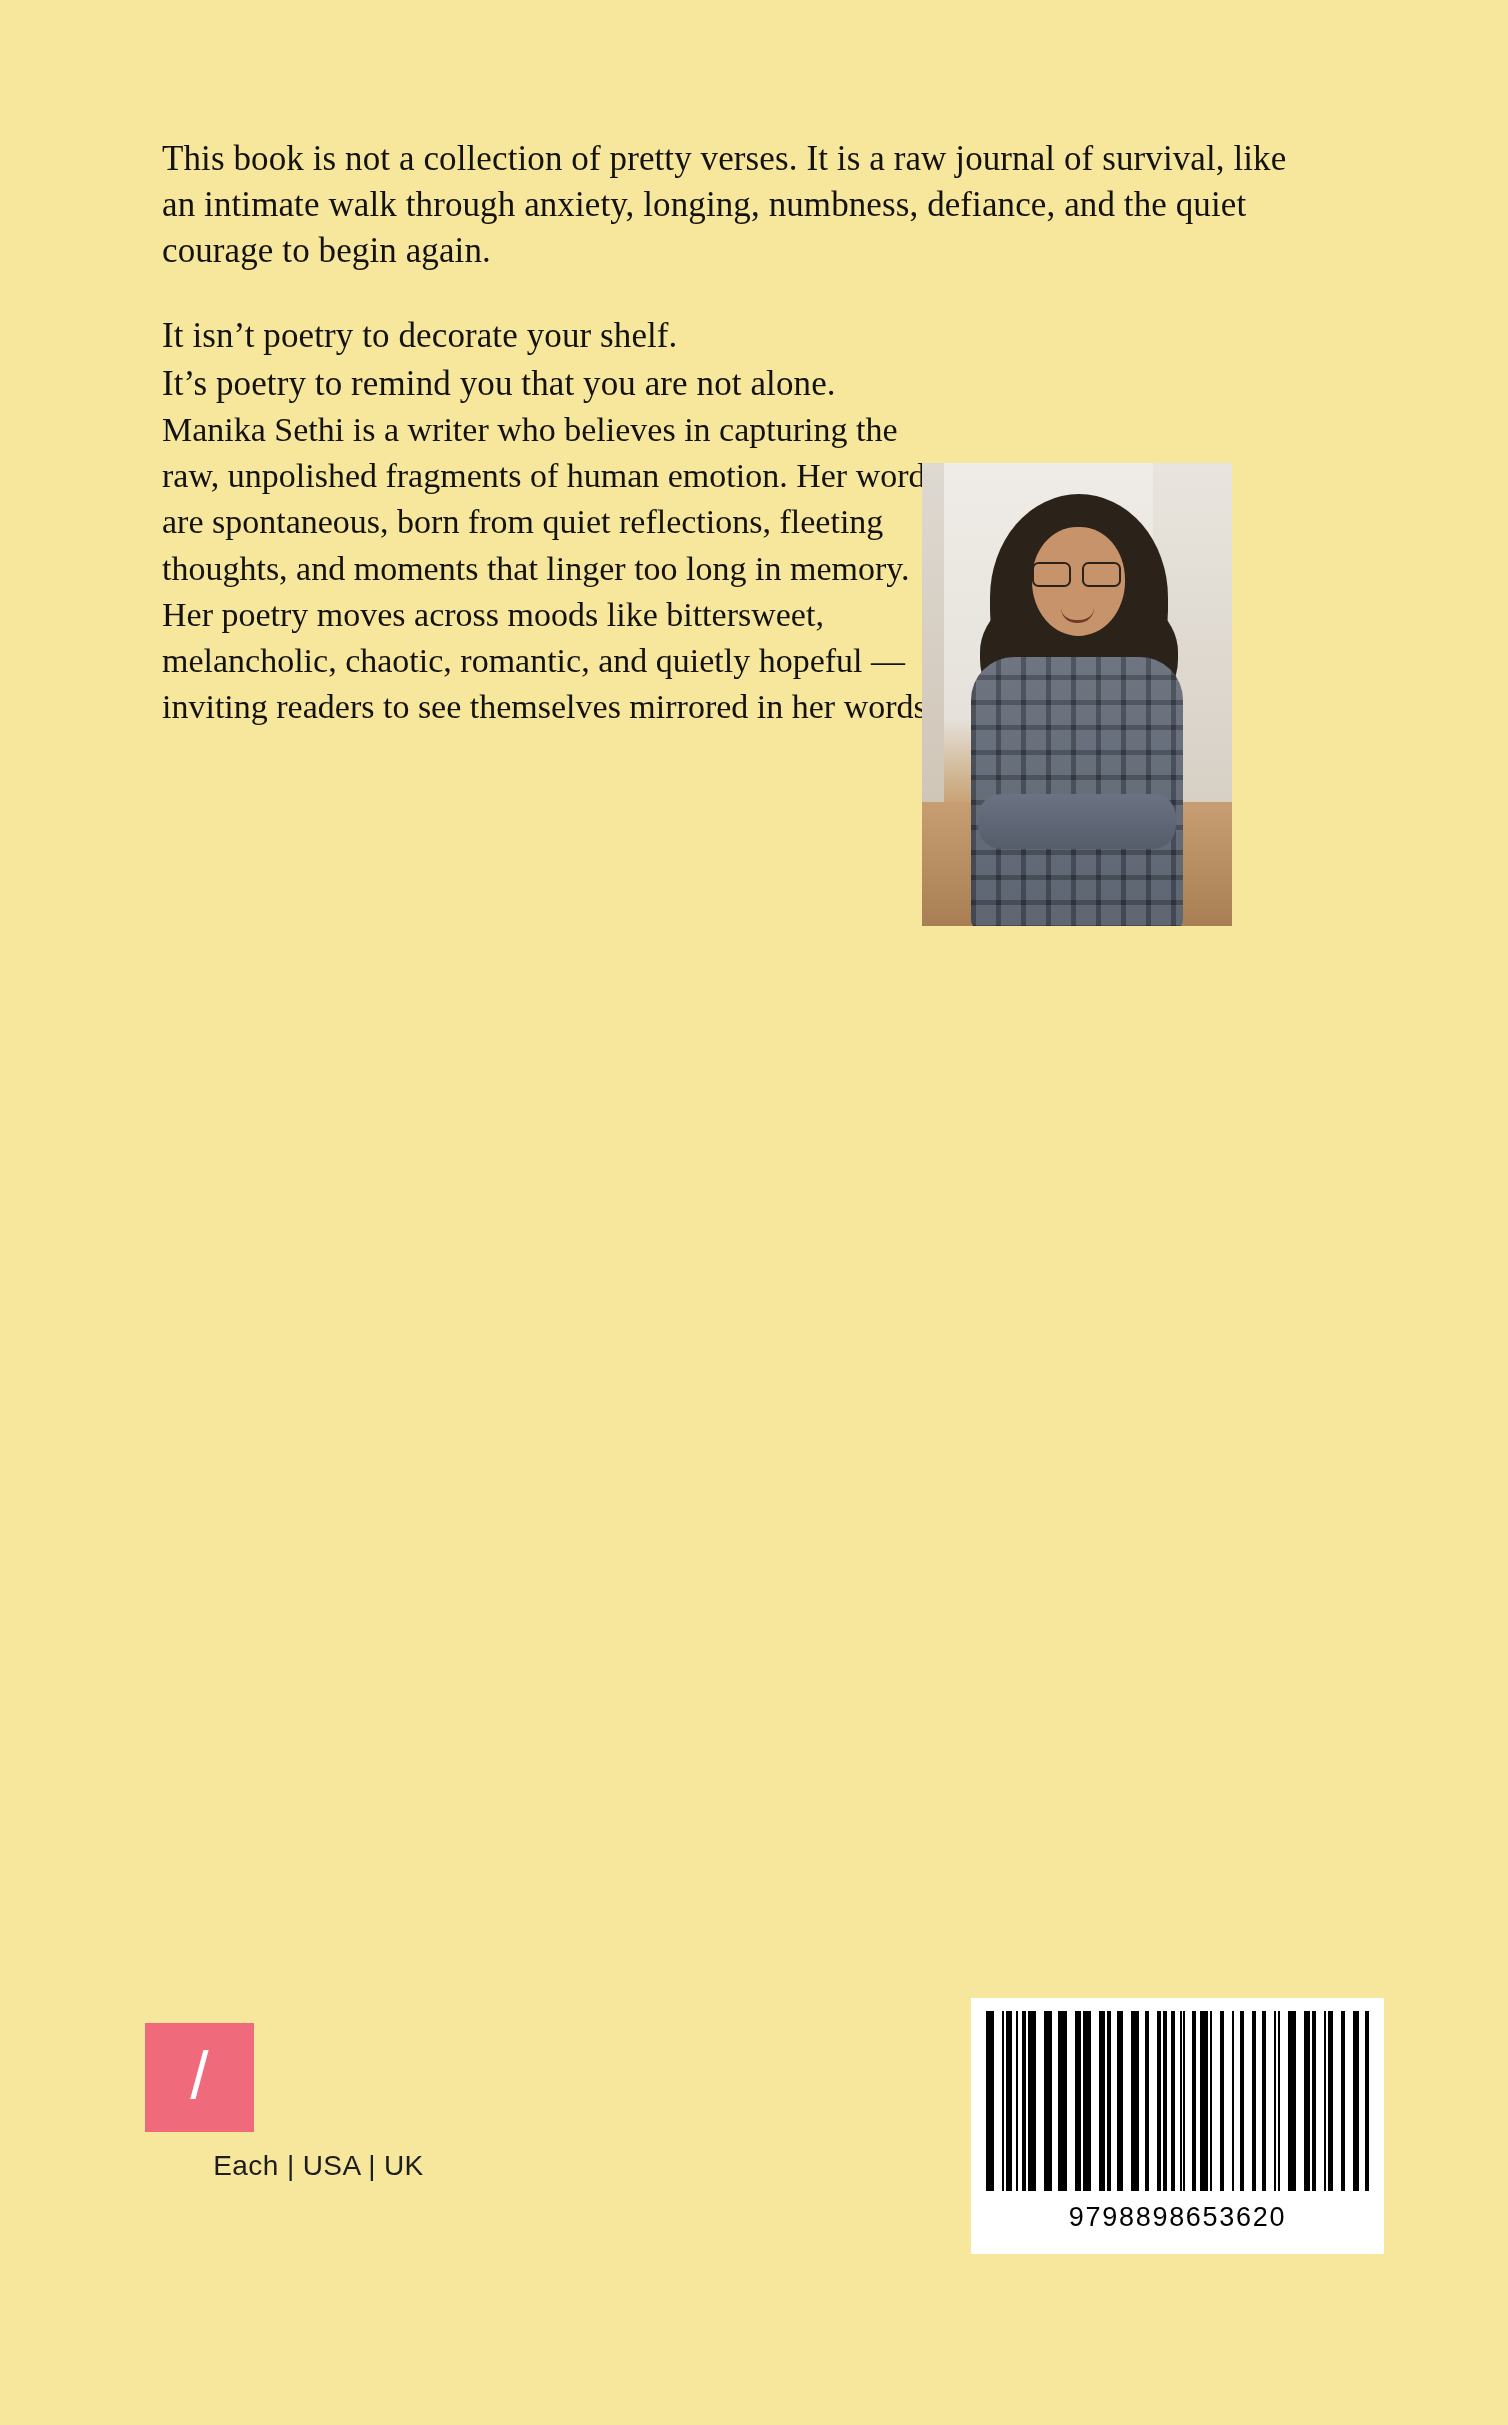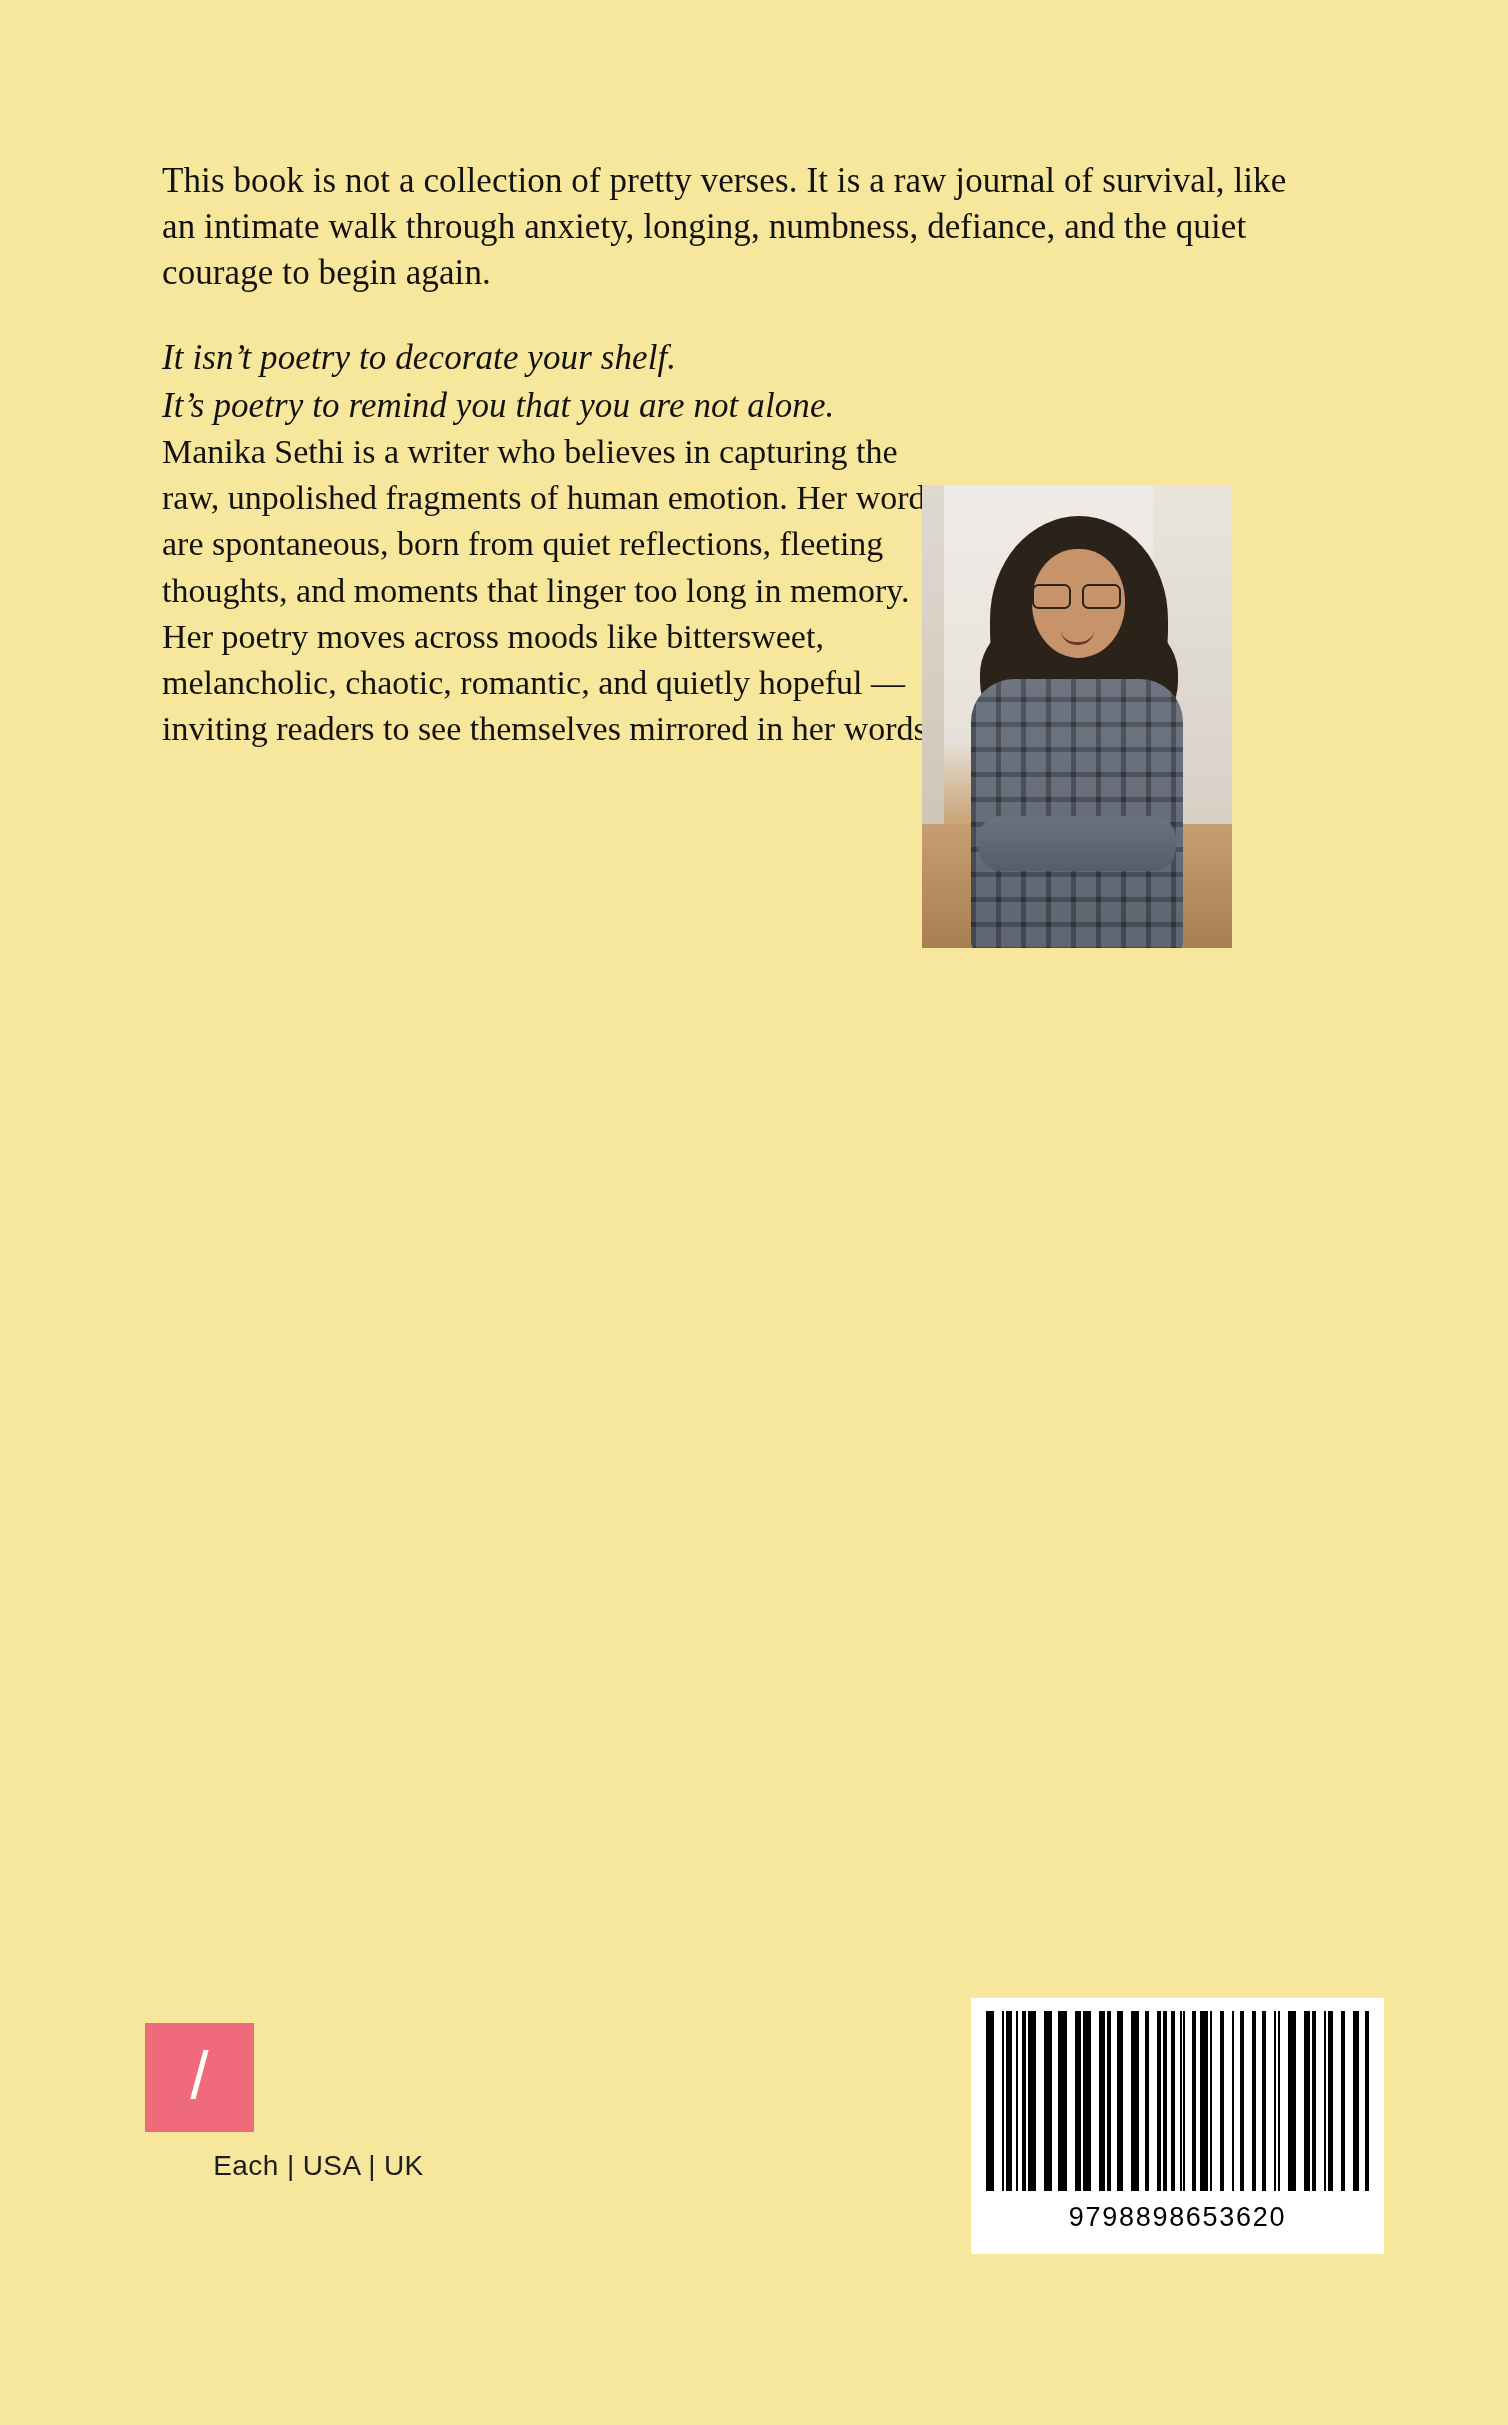--- a/index.html
+++ b/index.html
@@ -16,34 +16,33 @@
     position: relative;
   }
   .page {
     position: absolute;
     inset: 0;
     background: #f6e79c;
   }
   .content {
     position: absolute;
     left: 162px;
-    top: 158px;
+    top: 136px;
     width: 1190px;
   }
   .blurb p {
     margin: 0 0 38px 0;
     font-size: 35px;
     line-height: 1.32;
     letter-spacing: 0.1px;
     color: #14120f;
     max-width: 1140px;
   }
   .blurb p.tight {
     margin-bottom: 0;
-    font-style: italic;
   }
   .blurb p.tight + p.tight {
     margin-top: 2px;
   }
   .about-title {
     text-align: center;
     font-size: 61px;
     letter-spacing: 0.8px;
     margin: 58px 0 33px 0;
     font-weight: normal;

